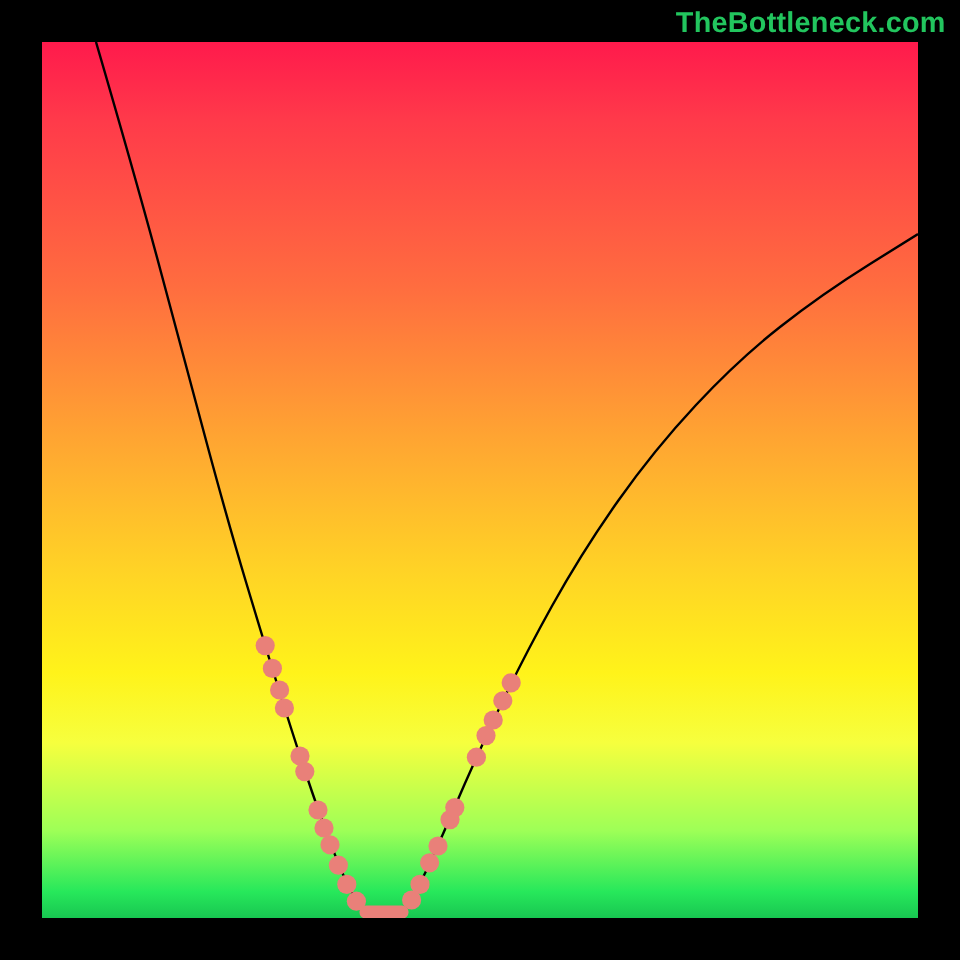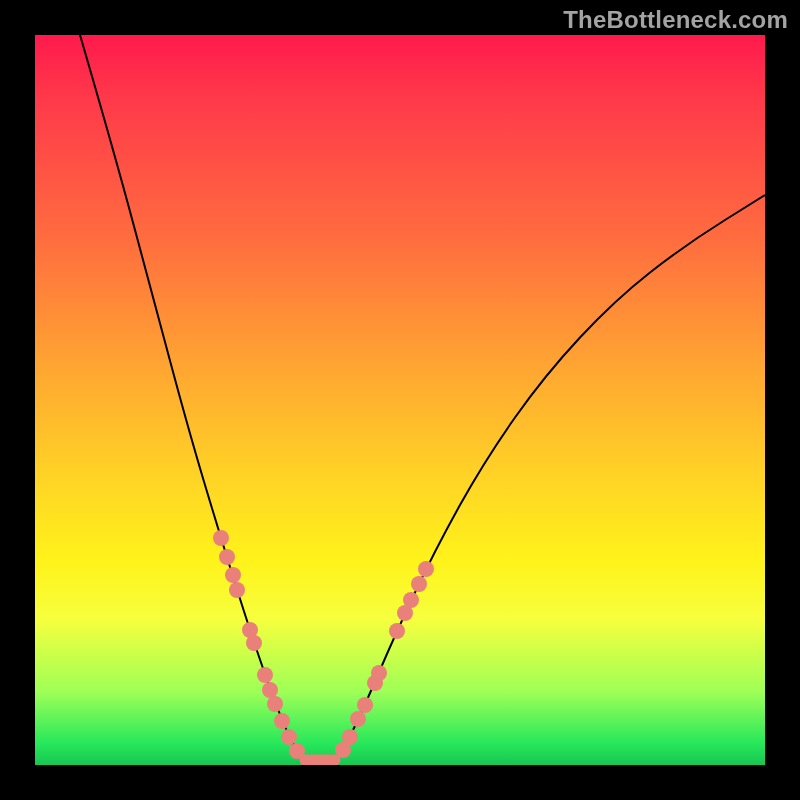--- a/index.html
+++ b/index.html
@@ -57,21 +57,21 @@
   .bridge {
     fill: none;
     stroke: #e98079;
     stroke-width: 11;
     stroke-linecap: round;
   }
   .watermark {
     position: absolute;
     top: 6px;
     right: 12px;
-    color: #a3a3a3;
+    color: #22c55e;
     font-size: 24px;
     font-weight: 600;
     letter-spacing: 0.2px;
   }
 </style>
 </head>
 <body>
 
 <div class="root">
 

